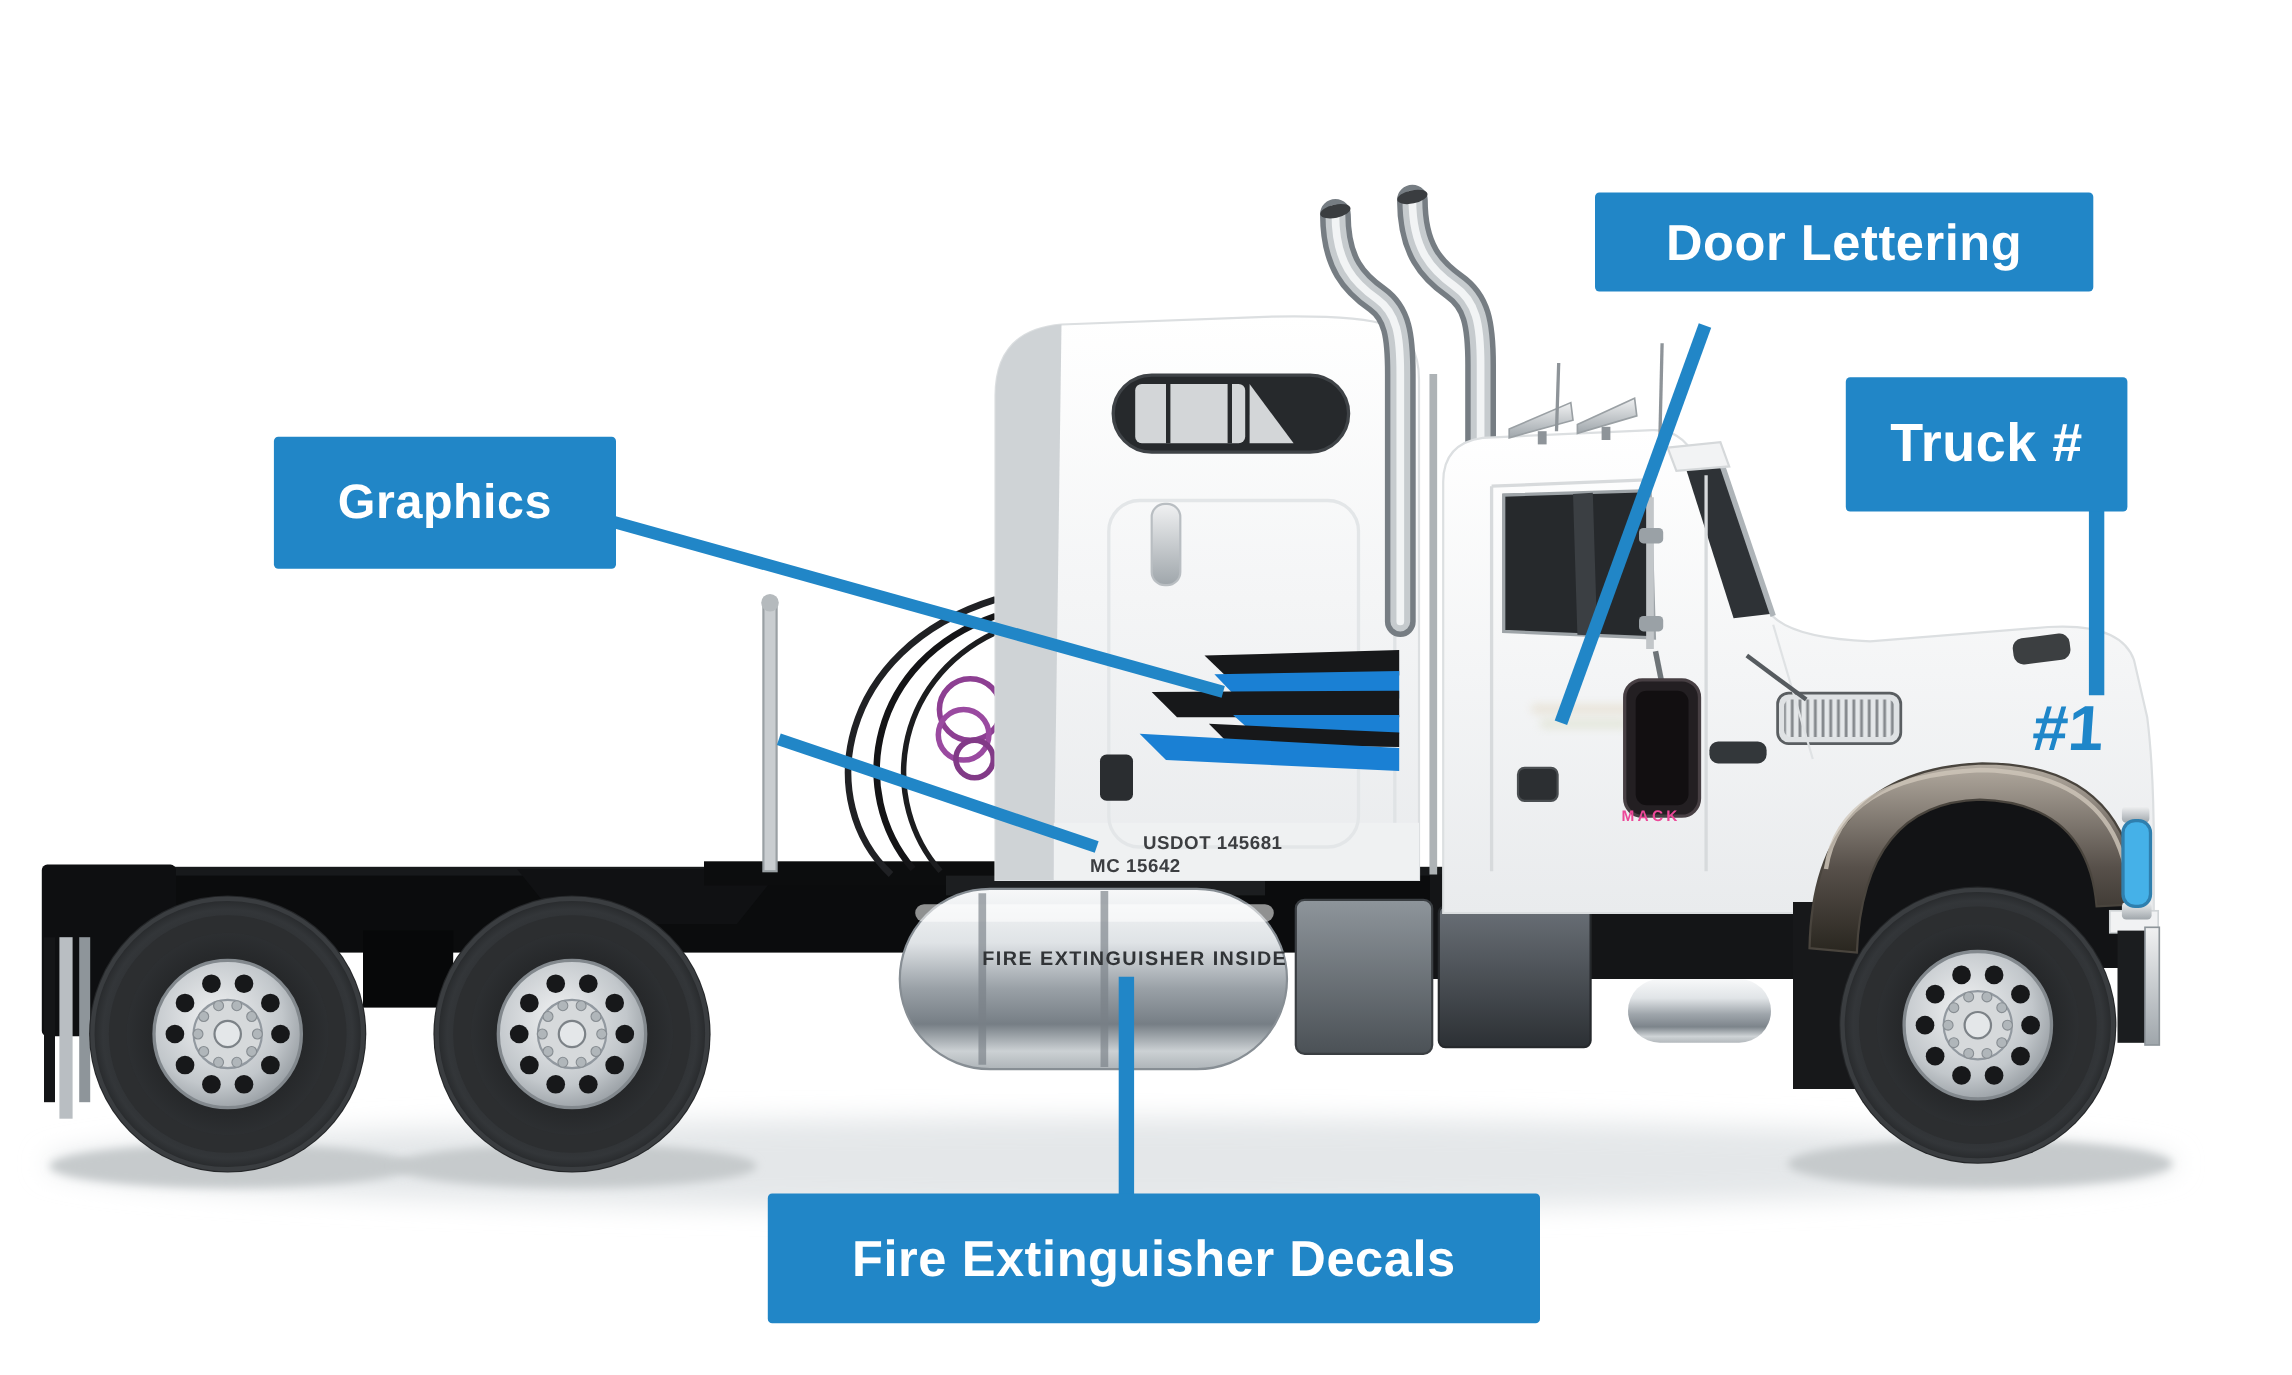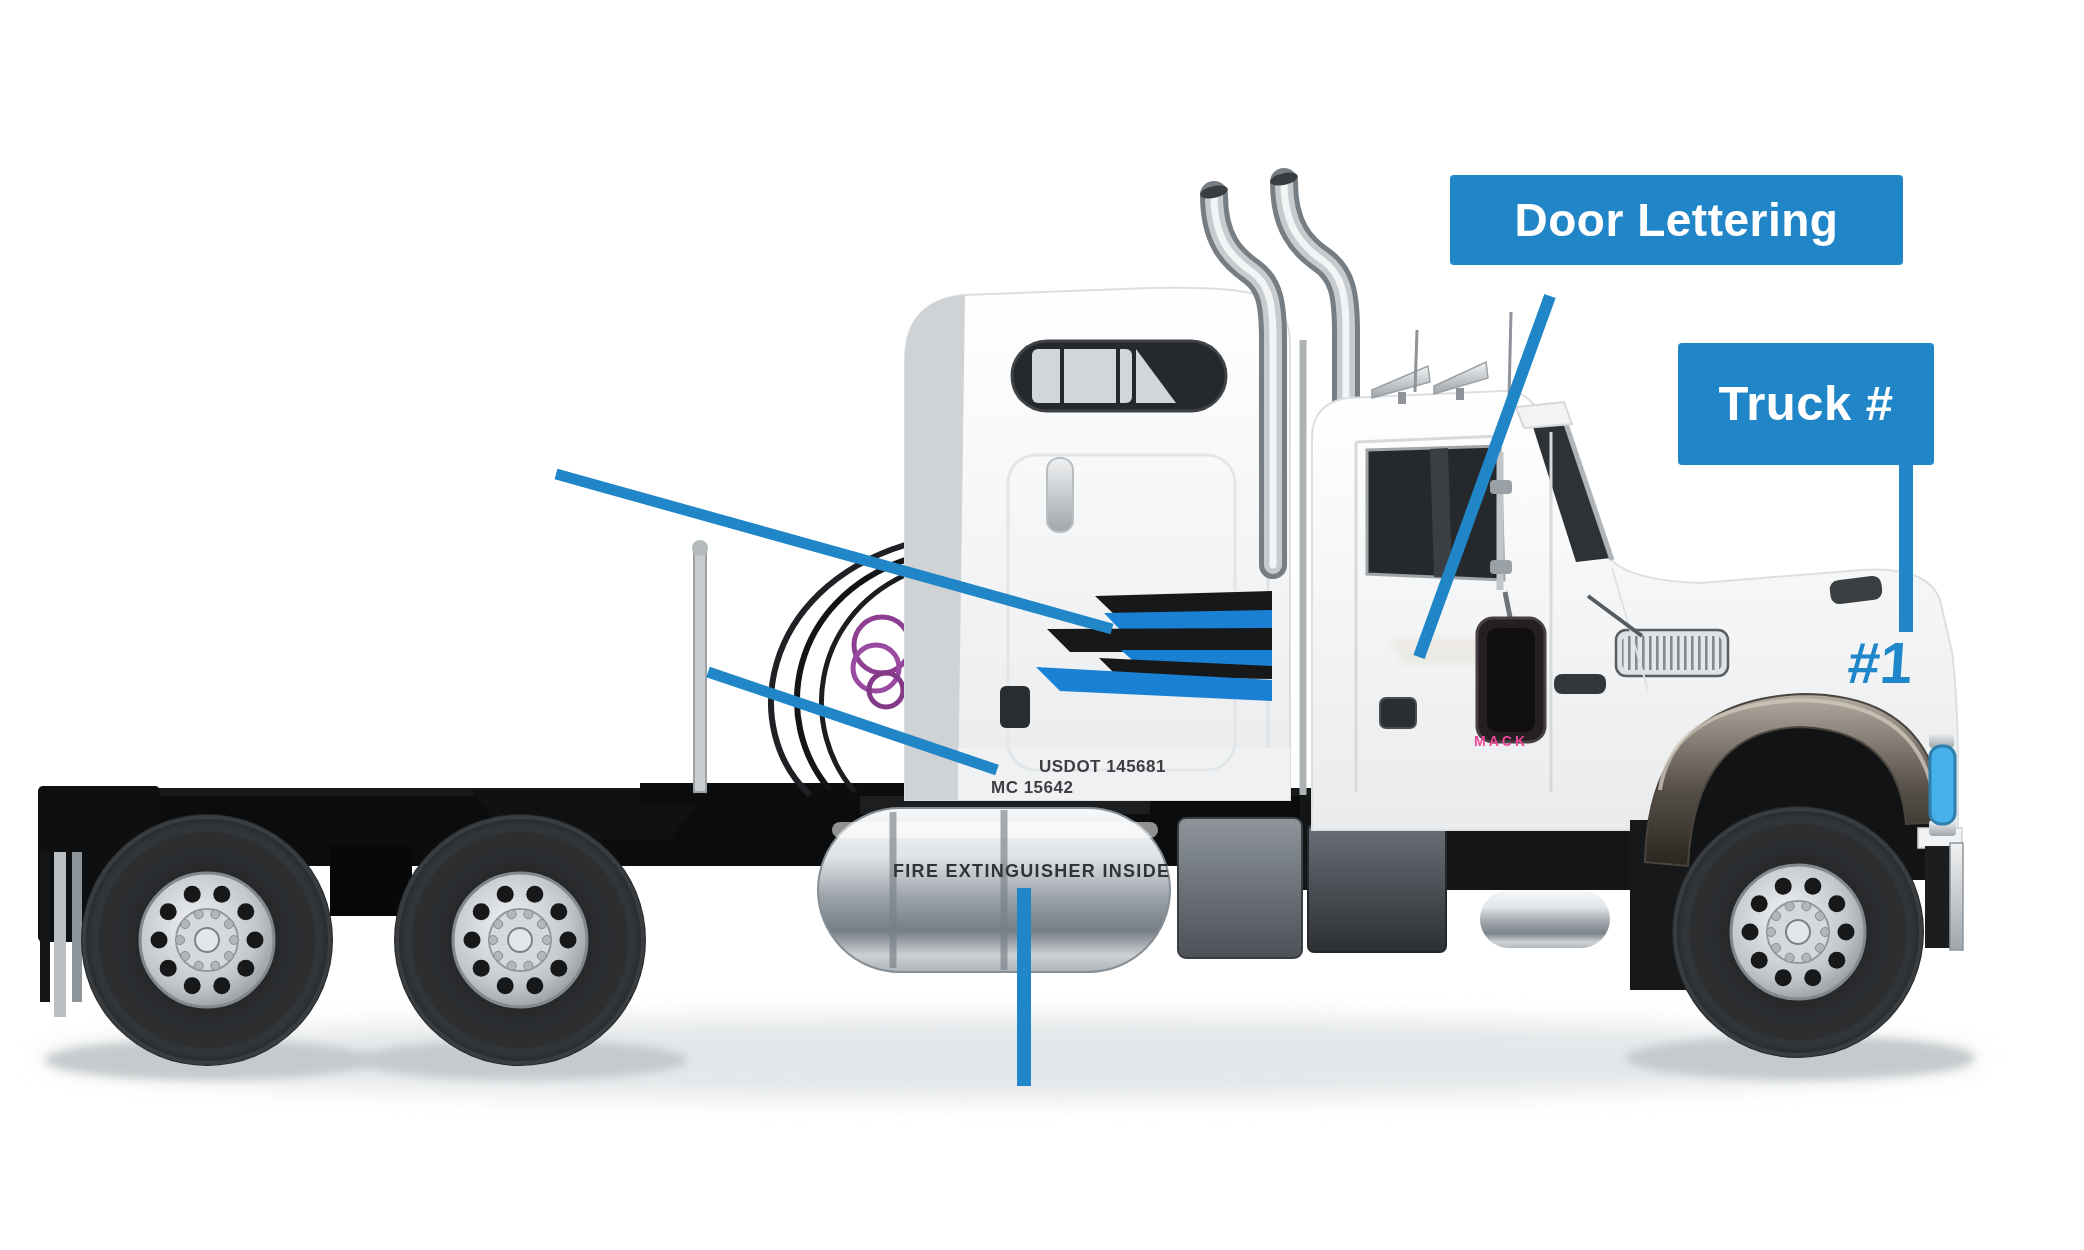--- a/index.html
+++ b/index.html
@@ -299,20 +299,26 @@
       <line x1="1024" y1="888" x2="1024" y2="1086" stroke-width="14"></line>
     </g>
   </svg>
 
   <div class="decal decal-truck-number">#1</div>
   <div class="decal decal-usdot">USDOT 145681</div>
   <div class="decal decal-mc">MC 15642</div>
   <div class="decal decal-fire-inside">FIRE EXTINGUISHER INSIDE</div>
   <div class="decal decal-brand">MACK</div>
 
+  <div class="callout callout-graphics">
+    <span>Graphics</span>
+  </div>
   <div class="callout callout-door-lettering">
     <span>Door Lettering</span>
   </div>
   <div class="callout callout-truck-number">
     <span>Truck #</span>
   </div>
+  <div class="callout callout-fire-ext">
+    <span>Fire Extinguisher Decals</span>
+  </div>
 
 </div>
 
 </body></html>

